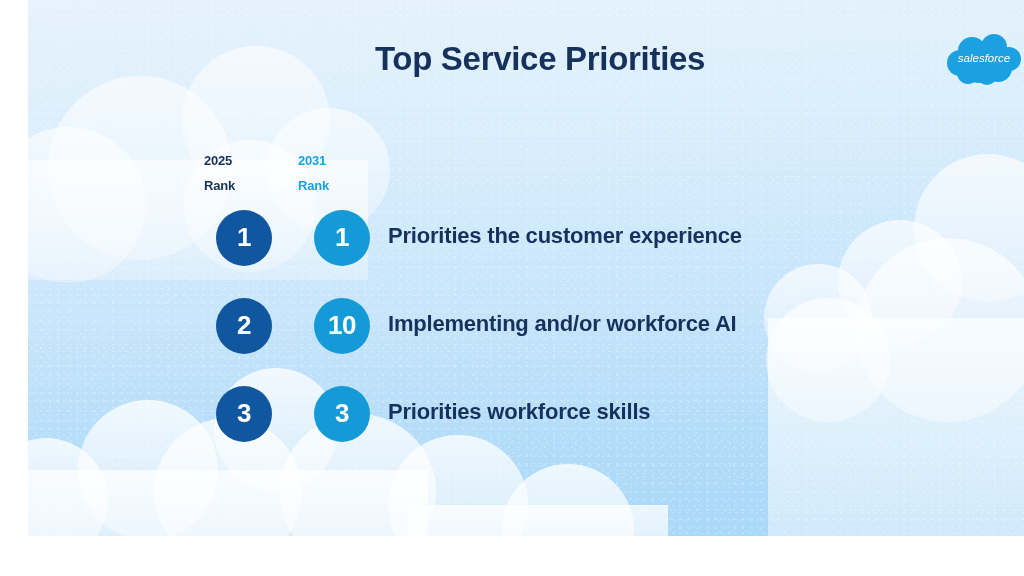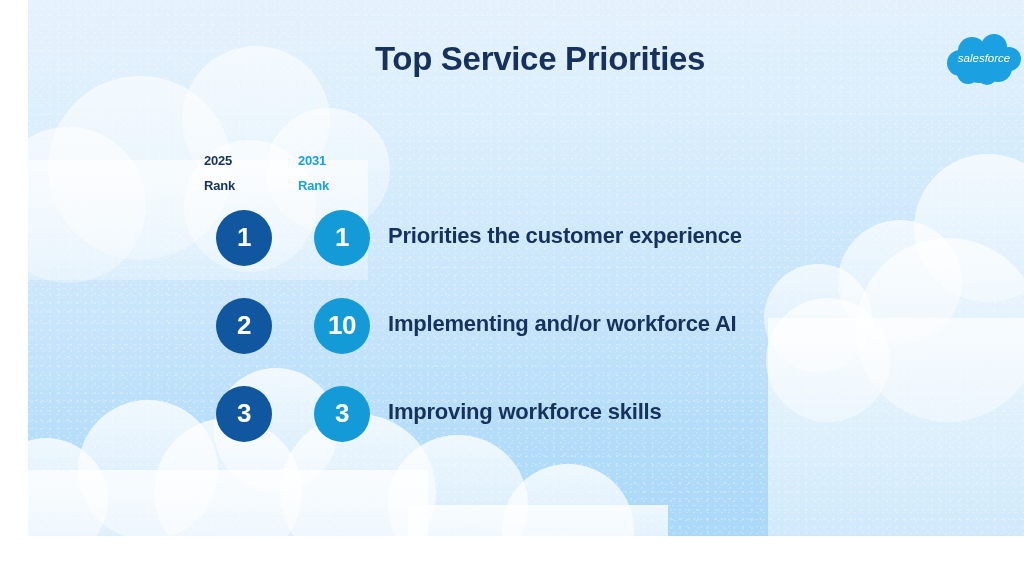--- a/index.html
+++ b/index.html
@@ -230,18 +230,18 @@
       <div class="priority-label">Implementing and/or workforce AI</div>
     </div>
 
     <div class="row">
       <div class="badge rank-2025">
         <span>3</span>
       </div>
       <div class="badge rank-2024">
         <span>3</span>
       </div>
-      <div class="priority-label">Improving workforce skills</div>
+      <div class="priority-label">Priorities workforce skills</div>
     </div>
 
   </div>
 
 </div>
 
 </body></html>

